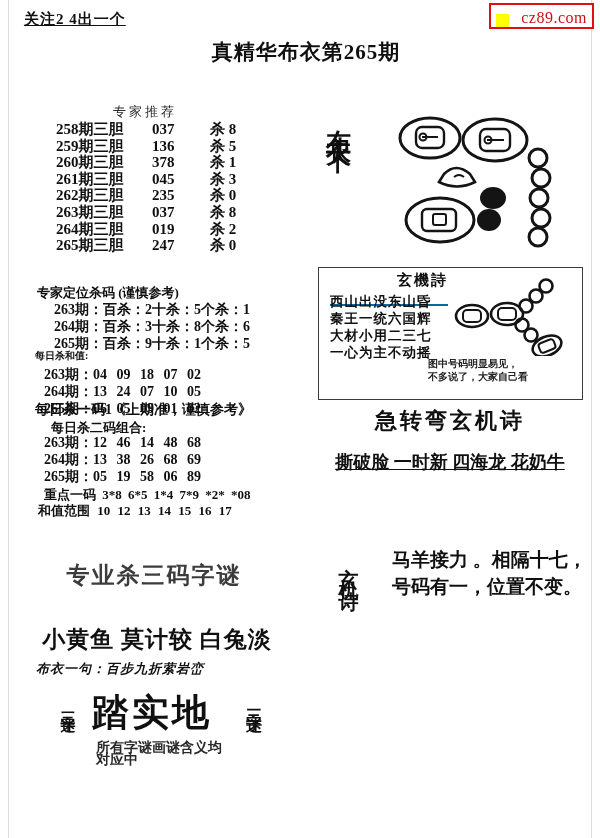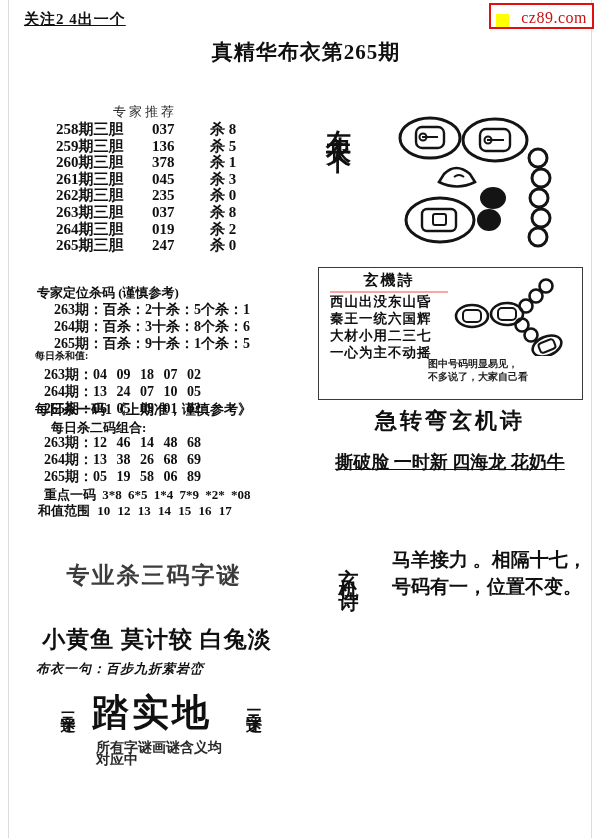--- a/index.html
+++ b/index.html
@@ -34,21 +34,21 @@
   .riddle-words{left:24px;top:624px;width:266px;text-align:center;font-size:23px;font-weight:bold;letter-spacing:1px;}
   .buyi-sentence{left:36px;top:660px;font-size:13px;font-weight:bold;font-style:italic;letter-spacing:1px;}
   .vert{writing-mode:vertical-rl;text-orientation:upright;}
   .tcl-left{left:58px;top:700px;font-size:15px;font-weight:bold;letter-spacing:3px;}
   .tcl-main{left:92px;top:688px;font-size:37px;font-weight:bold;letter-spacing:3px;}
   .tcl-note{left:96px;top:742px;font-size:14px;font-weight:bold;line-height:12px;color:#2a2a2a;}
   .tcl-right{left:243px;top:696px;font-size:16px;font-weight:bold;letter-spacing:4px;}
   
   .buyi-vert{left:322px;top:110px;font-size:25px;font-weight:bold;letter-spacing:7px;}
   .mystery-box{left:318px;top:267px;width:263px;height:131px;border:1px solid #3a3a3a;}
-  .poem-heading{left:330px;top:271px;width:118px;text-align:center;font-size:15px;font-weight:bold;border-bottom:2px solid #fca5a5;padding-bottom:1px;letter-spacing:2px;}
+  .poem-heading{left:330px;top:271px;width:118px;text-align:right;font-size:15px;font-weight:bold;border-bottom:2px solid #0369a1;padding-bottom:14px;letter-spacing:2px;}
   .poem-lines{left:330px;top:293px;font-size:13.5px;font-weight:bold;line-height:17px;letter-spacing:1px;text-align:right;}
   .poem-caption{left:428px;top:357px;font-size:10px;font-weight:bold;line-height:13px;color:#222;}
   .turn-title{left:320px;top:406px;width:260px;text-align:center;font-size:22px;font-weight:bold;letter-spacing:3px;}
   .turn-line{left:314px;top:450px;width:272px;text-align:center;font-size:18px;font-weight:bold;text-decoration:underline;}
   .expert-note{left:320px;top:508px;width:260px;text-align:center;font-size:12.5px;font-weight:bold;font-style:italic;letter-spacing:1px;}
   .xj-vert{left:336px;top:552px;font-size:20px;font-weight:bold;letter-spacing:12px;}
   .xj-lines{left:392px;top:546px;font-size:19px;font-weight:bold;line-height:27px;}
   svg{display:block;}
 </style>
 </head>

